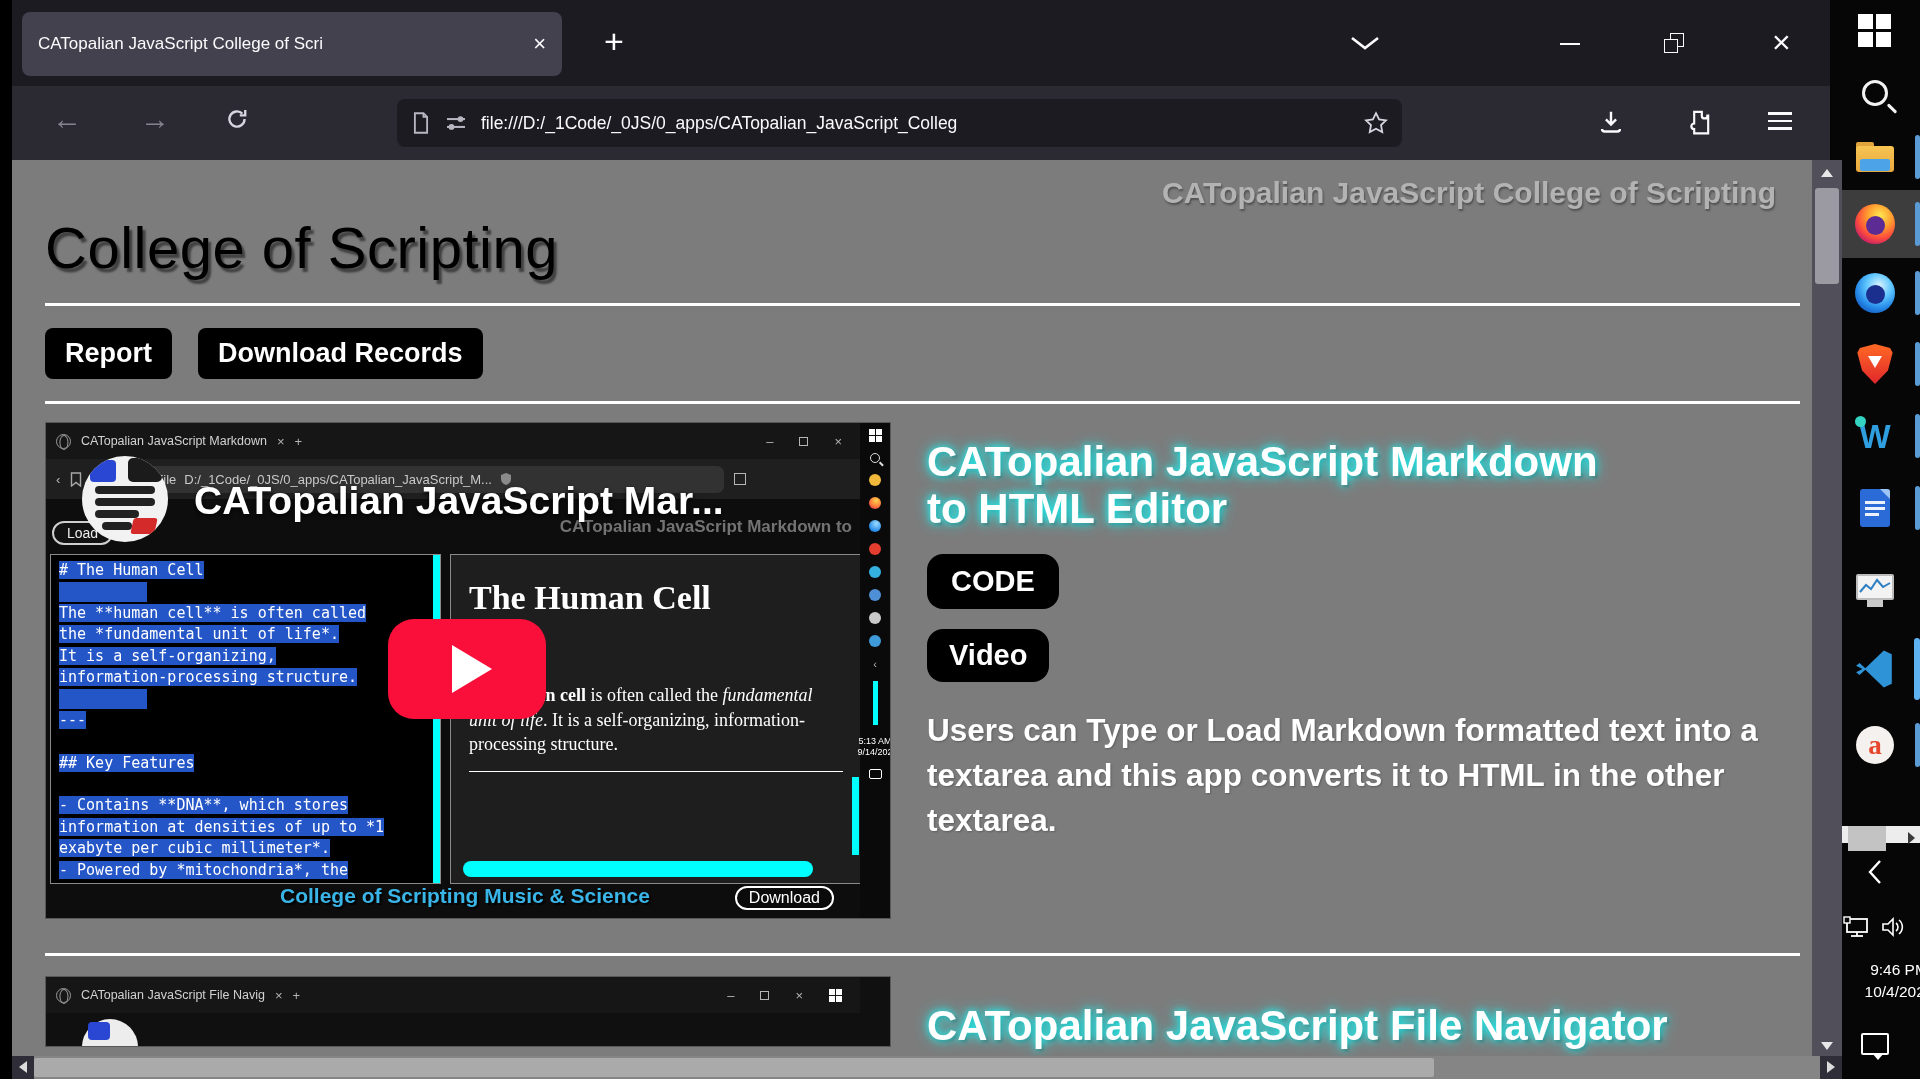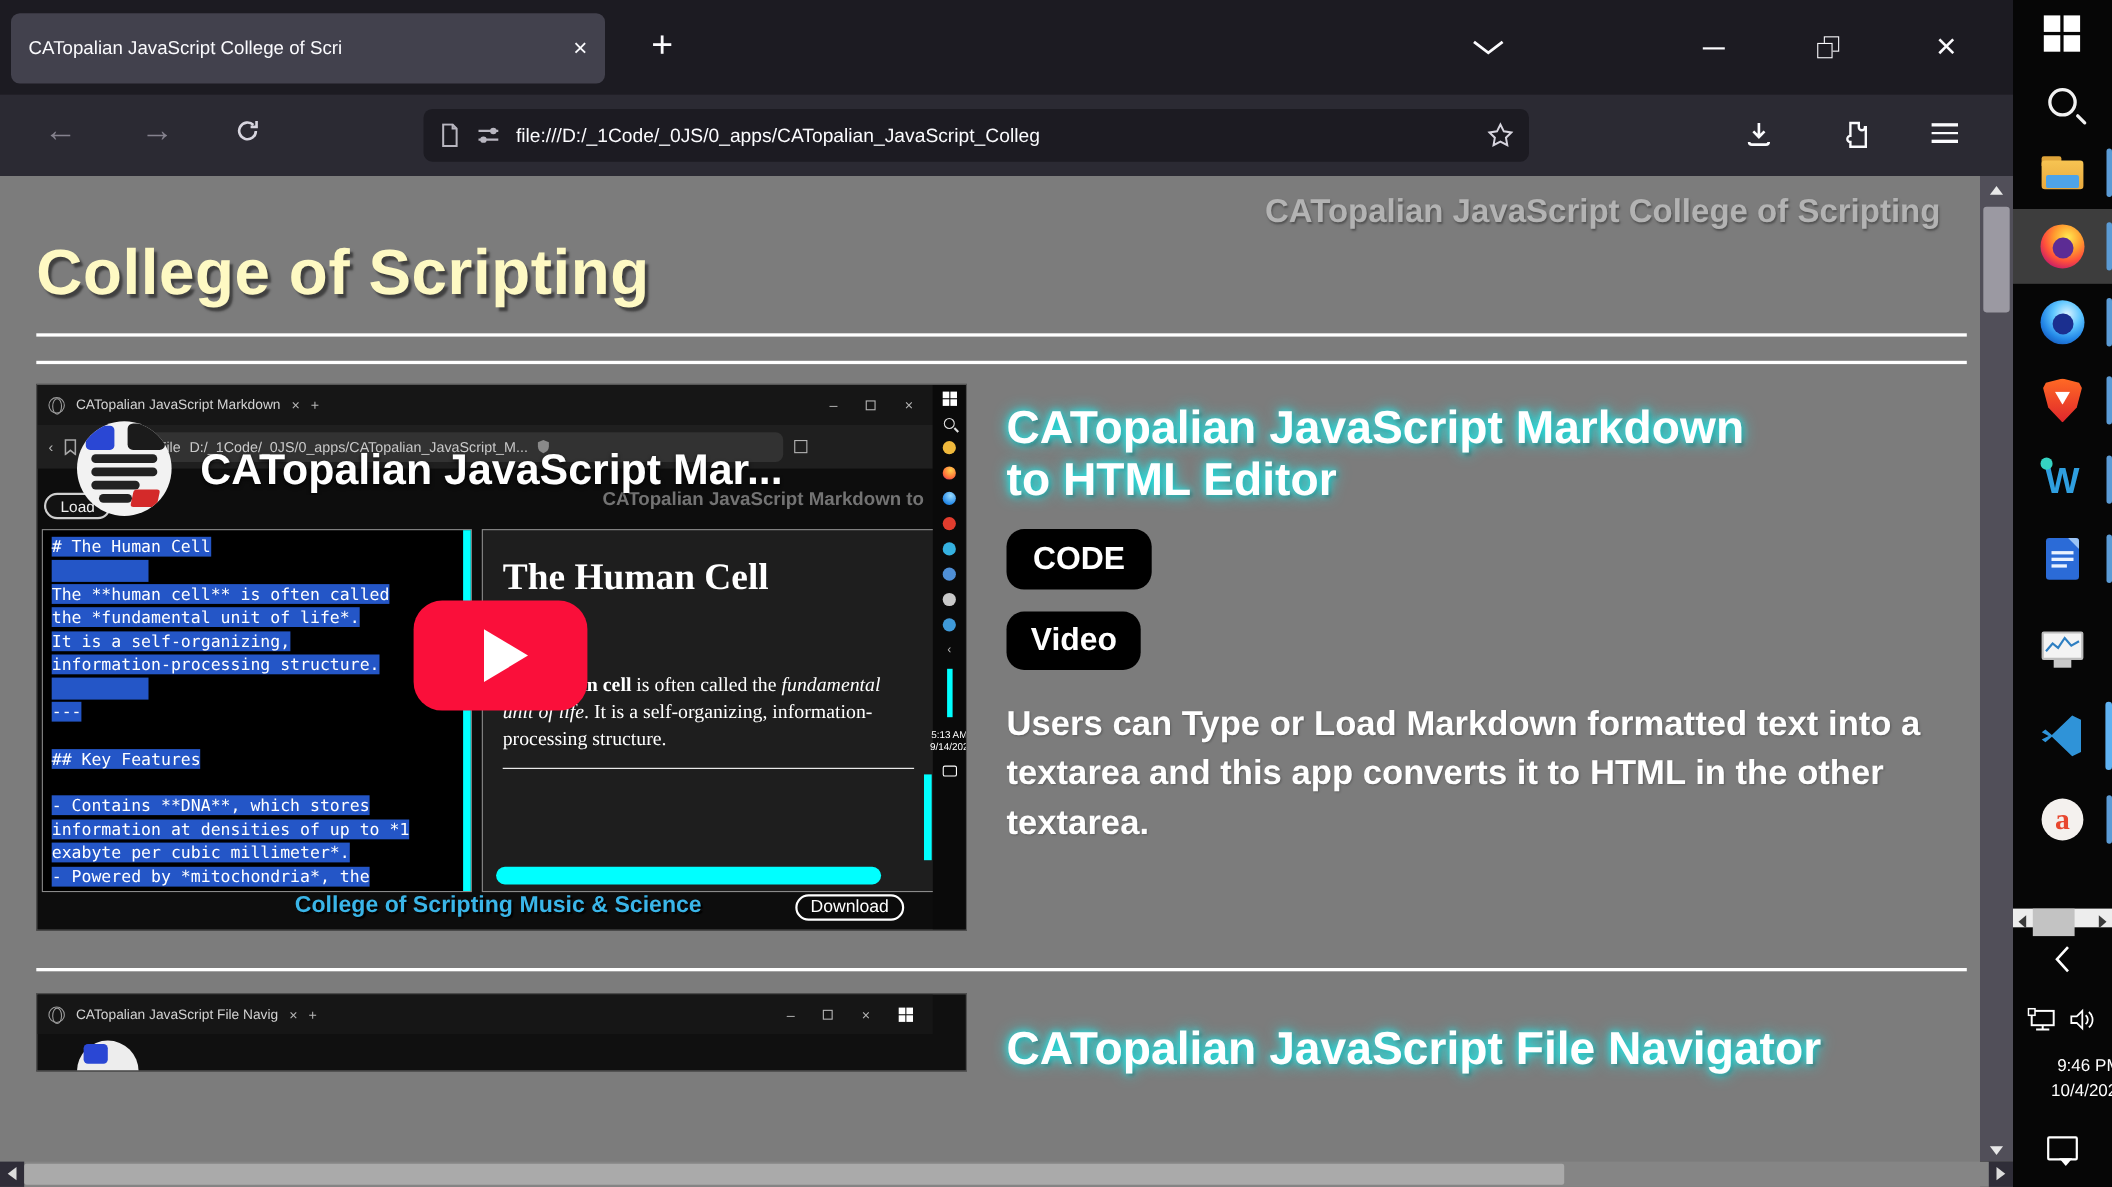--- a/index.html
+++ b/index.html
@@ -4,21 +4,21 @@
 <style>
   :root{
     --page-gray:#7c7c7c; --cyan:#00ffff; --glow:#25e9e9; --sel:#2456c7;
     --link:#3ab5e8; --ytred:#fa0f3a;
   }
   *{box-sizing:border-box; margin:0; padding:0;}
   body{font-family:"Liberation Sans",sans-serif; background:#000;}
   .screen{position:relative; width:1920px; height:1079px; overflow:hidden; background:#000;}
 
   
-  .bwin{position:absolute; left:0; top:0; width:1830px; height:921px; background:#1c1b22;}
+  .bwin{position:absolute; left:12px; top:0; width:1830px; height:921px; background:#1c1b22;}
   .tabstrip{position:relative; height:86px; background:#1c1b22;}
   .tab{position:absolute; left:10px; top:12px; width:540px; height:64px; background:#42414d; border-radius:8px; display:flex; align-items:center; padding:0 16px;}
   .tab-title{font-size:17px; color:#fbfbfe; white-space:nowrap; overflow:hidden; flex:1;
     -webkit-mask-image:linear-gradient(90deg,#000 88%,transparent); mask-image:linear-gradient(90deg,#000 88%,transparent);}
   .tab-close{font-size:22px; color:#fbfbfe; margin-left:6px; line-height:1;}
   .newtab{position:absolute; left:592px; top:22px; font-size:34px; font-weight:300; color:#fbfbfe;}
   .tabs-chevron{position:absolute; left:1338px; top:36px;}
   .winctl{position:absolute; top:28px; color:#fbfbfe;}
   .ctl-min{left:1548px; width:22px; height:30px;}
   .ctl-min i{display:block; width:20px; height:2px; background:#fbfbfe; margin-top:15px;}
@@ -36,21 +36,21 @@
   .urltext{flex:1; font-size:17.5px; color:#fbfbfe; white-space:nowrap; overflow:hidden;
     -webkit-mask-image:linear-gradient(90deg,#000 90%,transparent); mask-image:linear-gradient(90deg,#000 90%,transparent);}
   .tbicon{position:absolute; top:22px;}
   .ic-downloads{left:1585px;} .ic-puzzle{left:1672px;}
   .ic-menu{left:1756px; top:26px;}
   .ic-menu i{display:block; width:24px; height:2.6px; background:#fbfbfe; margin-bottom:5px;}
 
   
   .page{position:absolute; left:0; top:160px; width:1800px; height:919px; background:var(--page-gray); overflow:hidden; padding-left:33px;}
   .watermark{position:absolute; top:16px; right:36px; font-size:30px; font-weight:bold; color:#b3b3b3; text-shadow:1px 2px 2px rgba(45,45,45,.55);}
-  .h1{margin-top:54px; font-size:58px; font-weight:bold; color:#fef9c3; text-shadow:3px 4px 2px rgba(25,25,25,.6); letter-spacing:.5px;}
+  .h1{margin-top:54px; font-size:58px; font-weight:normal; color:#000000; text-shadow:3px 4px 2px rgba(25,25,25,.6); letter-spacing:.5px;}
   .rule{height:3px; background:#fff; border:0; margin:22px 12px 0 0;}
   .btnrow{margin-top:22px; display:flex; gap:26px;}
   .blackbtn{background:#000; color:#fff; font-weight:bold; font-size:27px; padding:10px 20px; border-radius:8px; border:0; font-family:inherit;}
   .sec{display:flex; gap:36px; margin-top:18px;}
   .vwrap{flex-shrink:0;}
   .rcol{flex:1; max-width:880px;}
   .h2{margin-top:16px; font-size:42px; line-height:1.12; font-weight:bold; color:#fff; max-width:700px;
     text-shadow:0 0 7px var(--glow), 0 0 14px var(--glow), 2px 2px 3px rgba(0,0,0,.35);}
   .pill{display:block; width:fit-content; background:#000; color:#fff; font-weight:bold; border:0; border-radius:16px; font-family:inherit;}
   .pill-use{margin-top:26px; font-size:30px; padding:11px 26px;}
@@ -233,20 +233,24 @@
           <i></i>
           <i></i>
           <i></i>
         </span>
     </div>
 
     <div class="page">
       <div class="watermark">CATopalian JavaScript College of Scripting</div>
       <div class="h1">College of Scripting</div>
       <hr class="rule">
+      <div class="btnrow">
+        <button class="blackbtn">Report</button>
+        <button class="blackbtn">Download Records</button>
+      </div>
       <hr class="rule">
 
       <div class="sec">
         <div class="vwrap">
           <div class="video">
             <div class="v-tabbar">
               <span class="v-globe"></span>
               <span class="v-tabtitle">CATopalian JavaScript Markdown</span>
               <span class="v-small">×</span>
               <span class="v-small">+</span>

